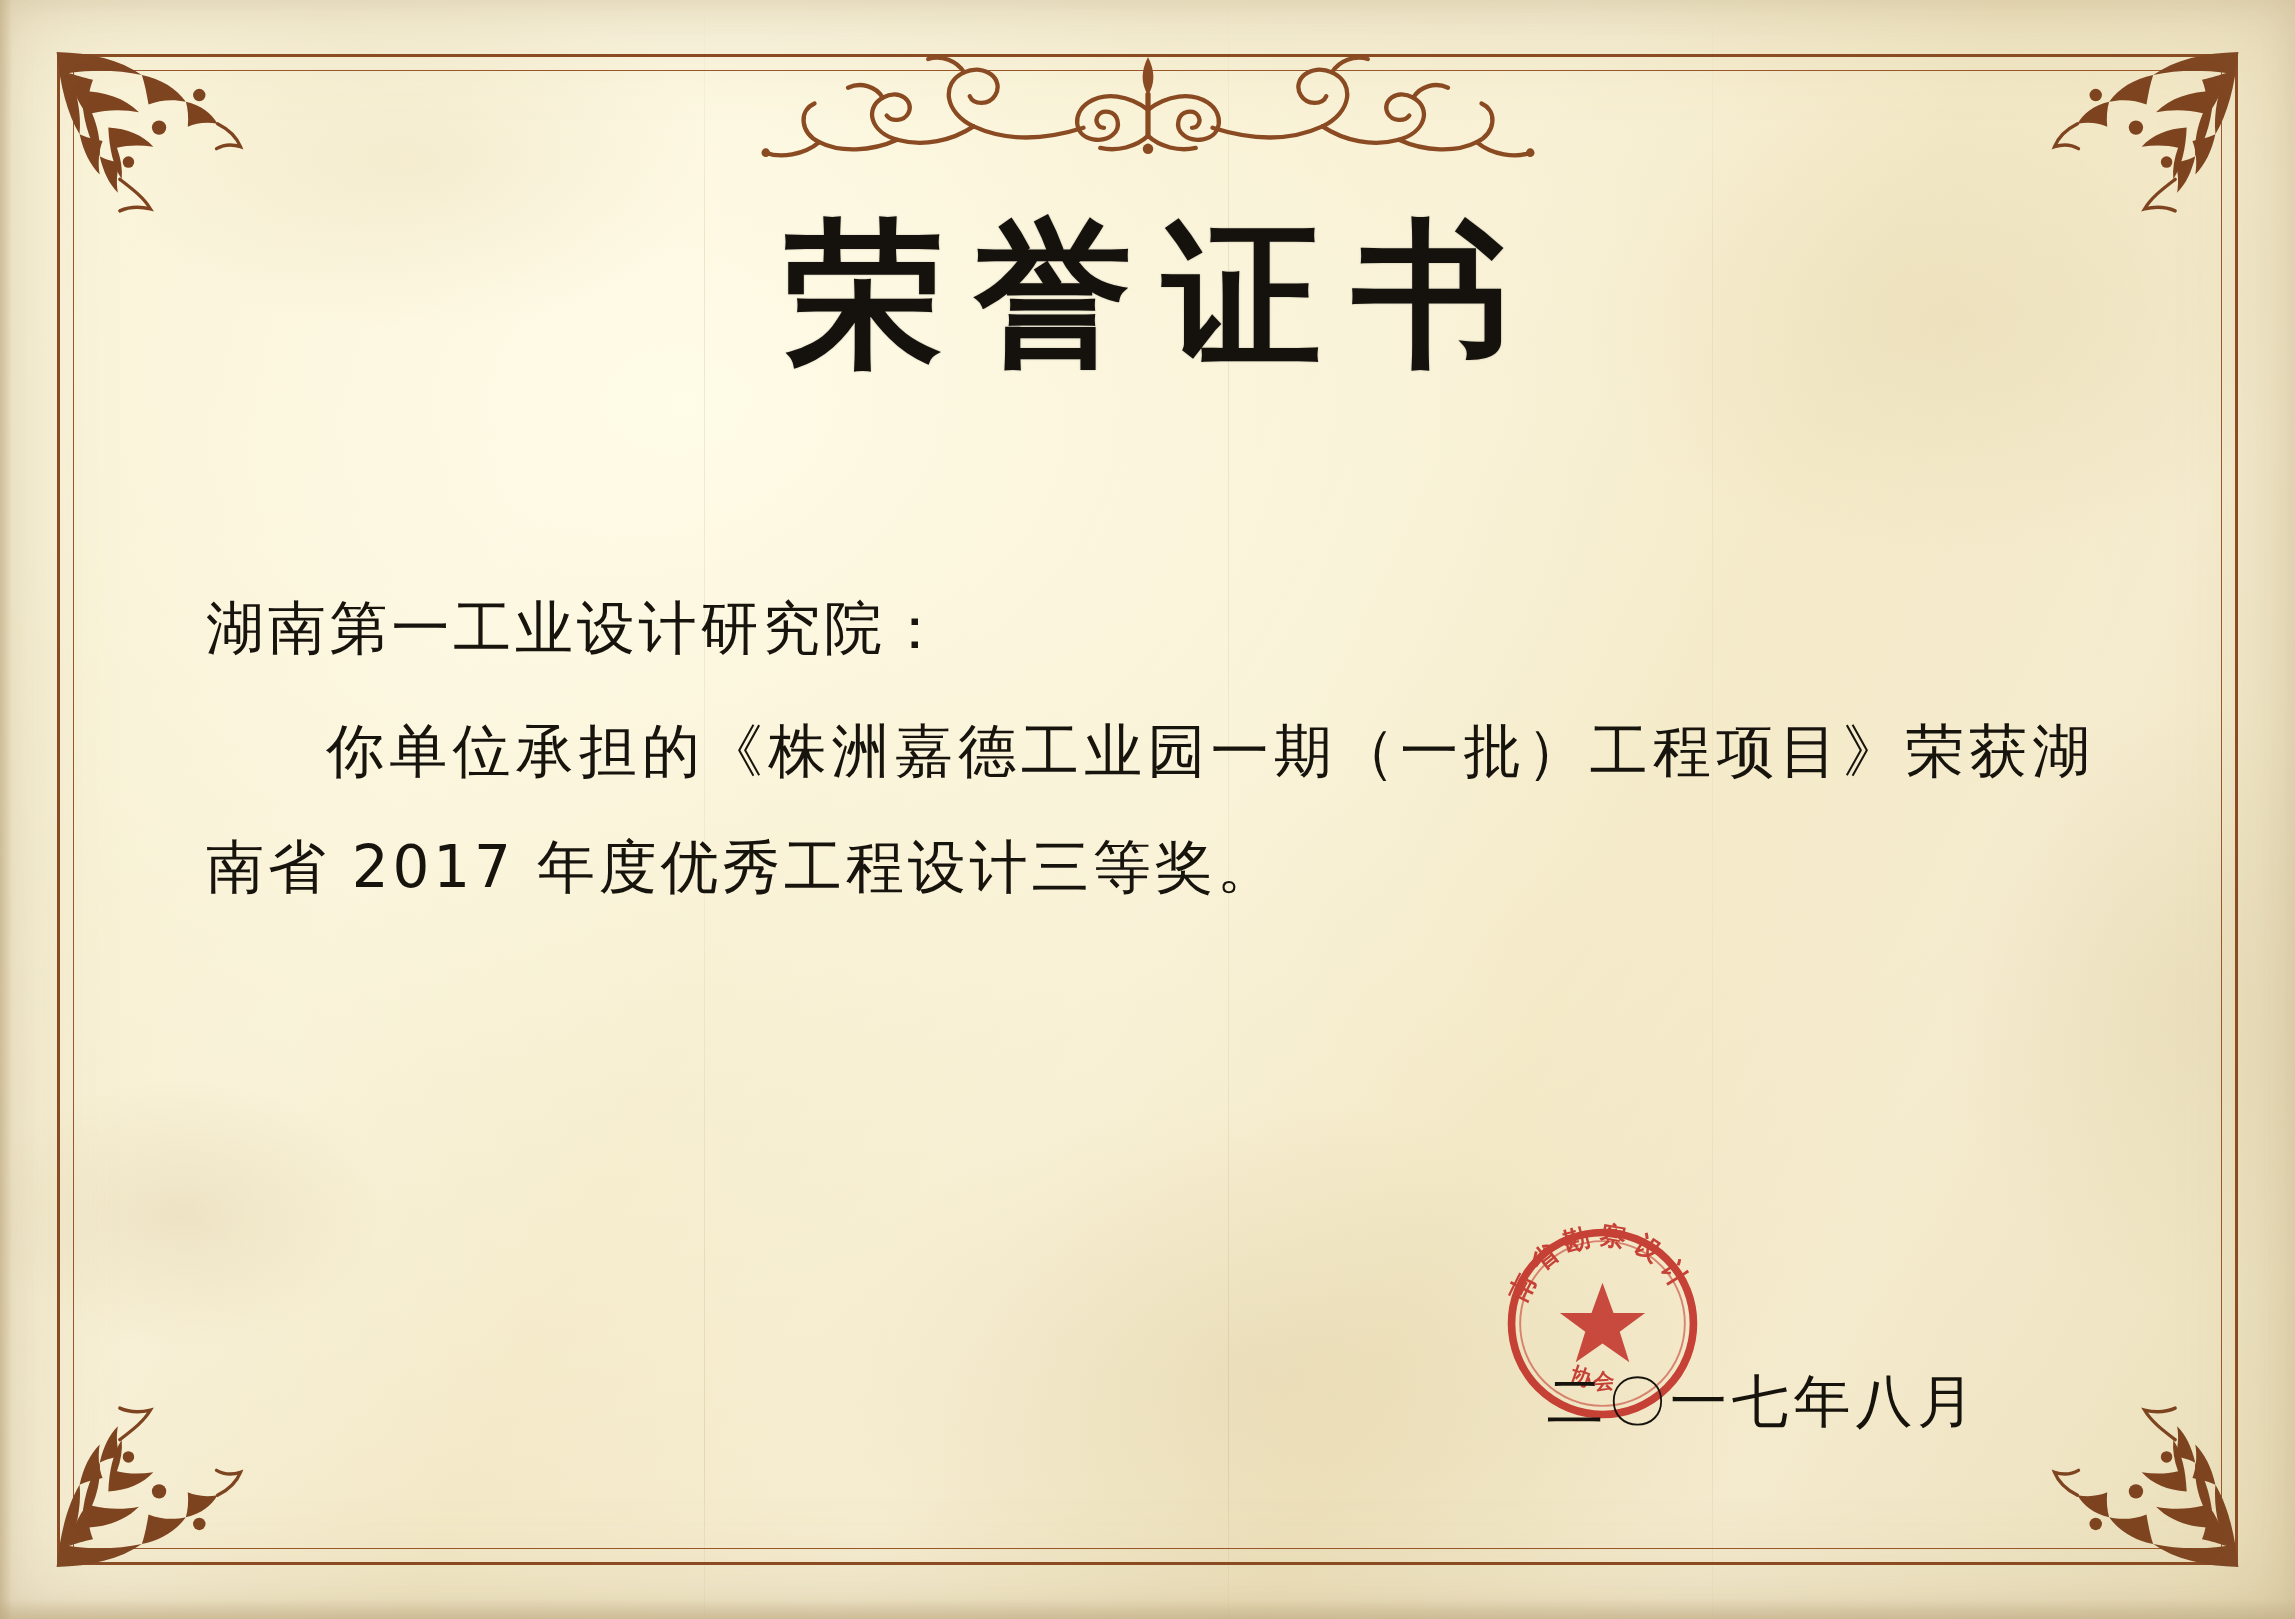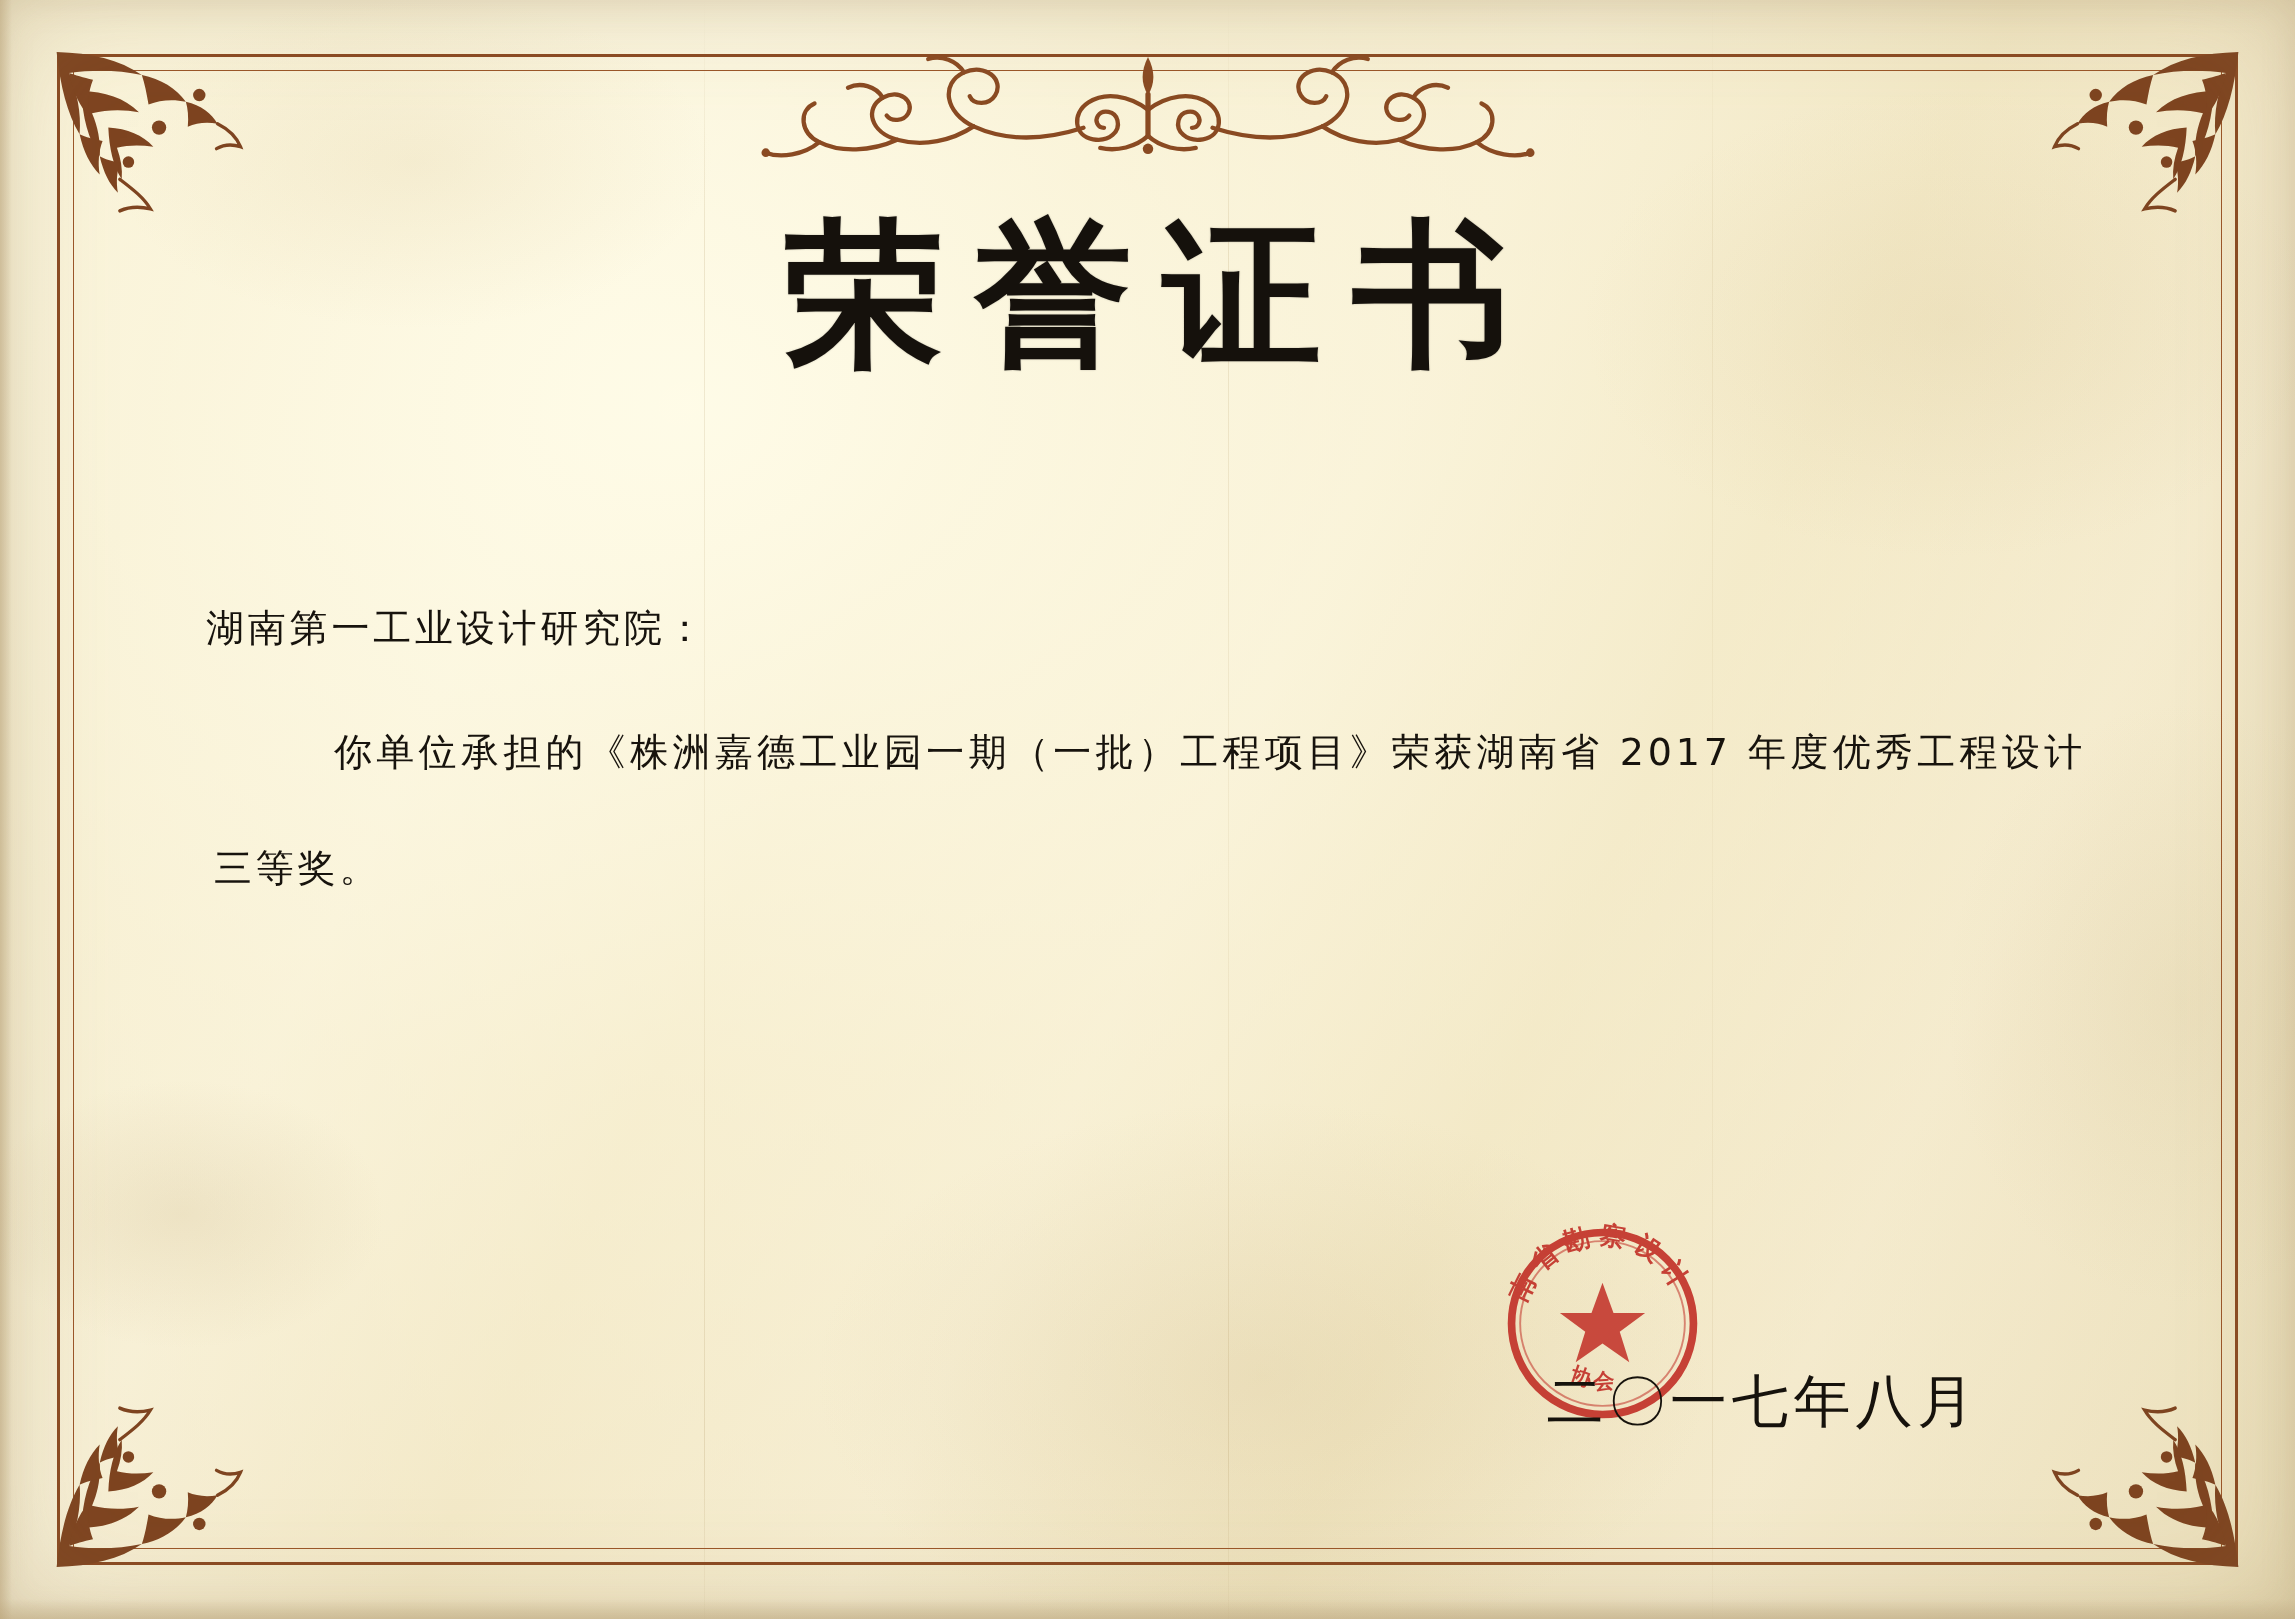--- a/index.html
+++ b/index.html
@@ -103,30 +103,30 @@
     text-shadow: 0 0 1.9px rgba(0,0,0,0.25);
     white-space: nowrap;
   }
   .body-text {
     position: absolute;
     left: 206px;
     right: 201px;
     top: 570px;
     color: #17130d;
     font-family: "DejaVu Sans", sans-serif;
-    font-size: 38px;
+    font-size: 58px;
     line-height: 116px;
     letter-spacing: 3.8px;
   }
   .salutation {
     margin: 0 0 6.7px 0;
     white-space: nowrap;
   }
   .para {
-    margin: 8px;
+    margin: 0;
     text-indent: 120px;
     text-align: justify;
   }
   .sign-area {
     position: absolute;
     right: 316px;
     top: 1211px;
     width: 575px;
     height: 249px;
   }

